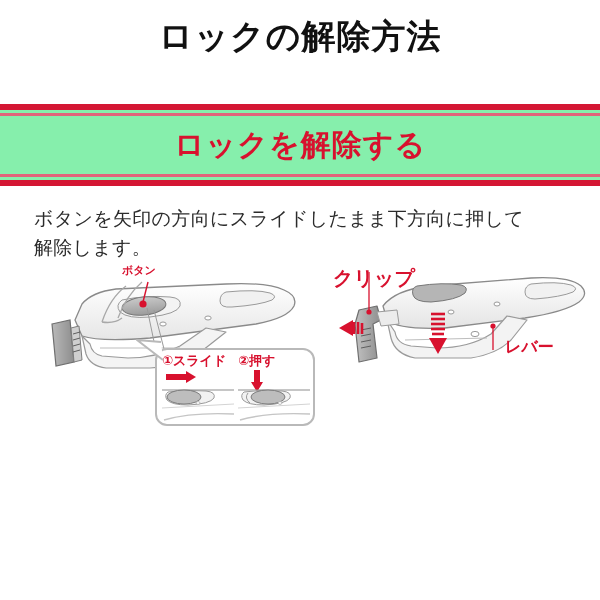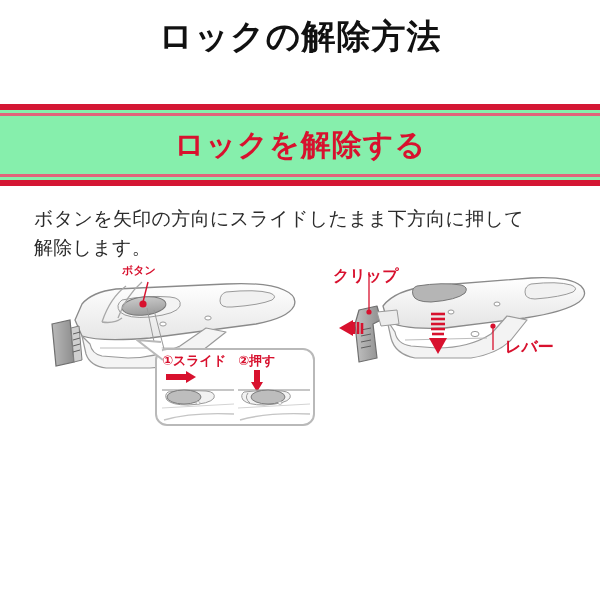--- a/index.html
+++ b/index.html
@@ -74,21 +74,21 @@
   #panel1{left:5px;}
   #panel2{left:81px;}
   .panel-label{
     position:absolute;left:0;top:0;width:72px;
     font-size:13px;font-weight:bold;color:#d8112e;
     white-space:nowrap;line-height:14px;
   }
 
   
   #illus-right{left:325px;top:262px;width:265px;height:120px;}
-  #lbl-clip{left:8px;top:6px;font-size:16px;}
+  #lbl-clip{left:8px;top:6px;font-size:20px;}
   #lbl-lever{left:148px;top:77px;font-size:16px;margin-left:32px;}
 </style>
 </head>
 <body>
 
 <div id="page">
 
   <div class="title">ロックの解除方法</div>
 
   <div class="banner">

